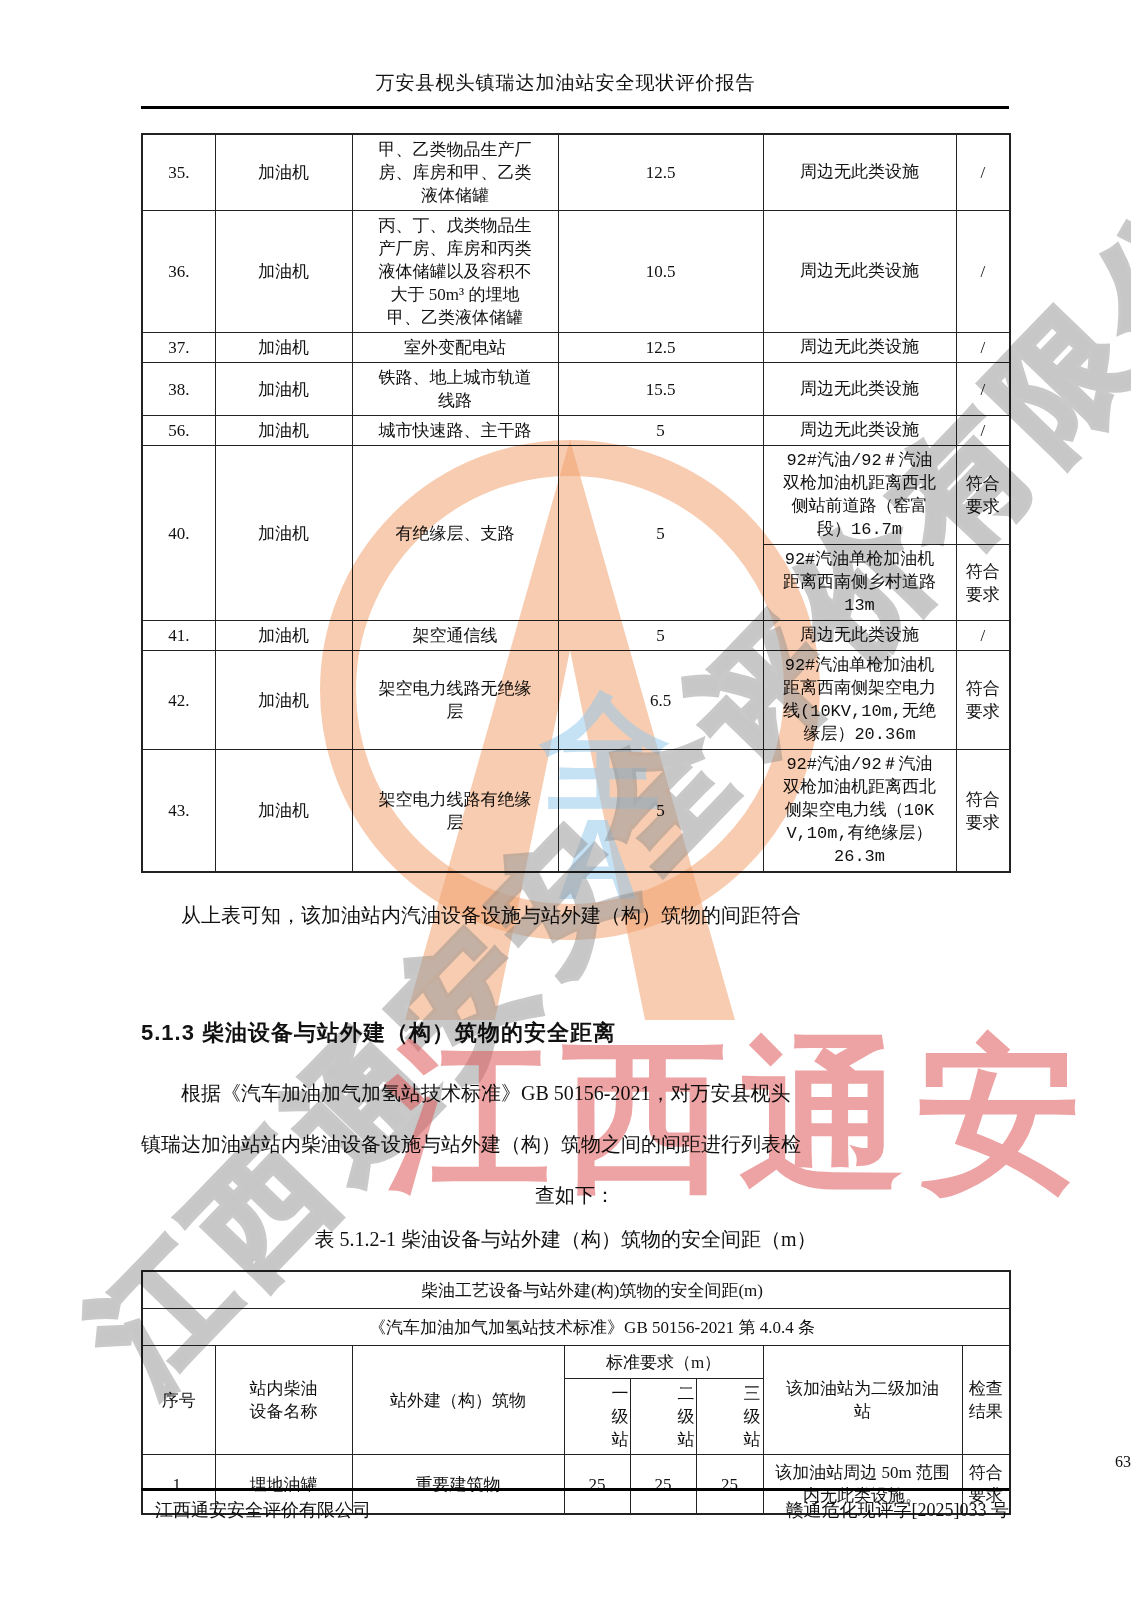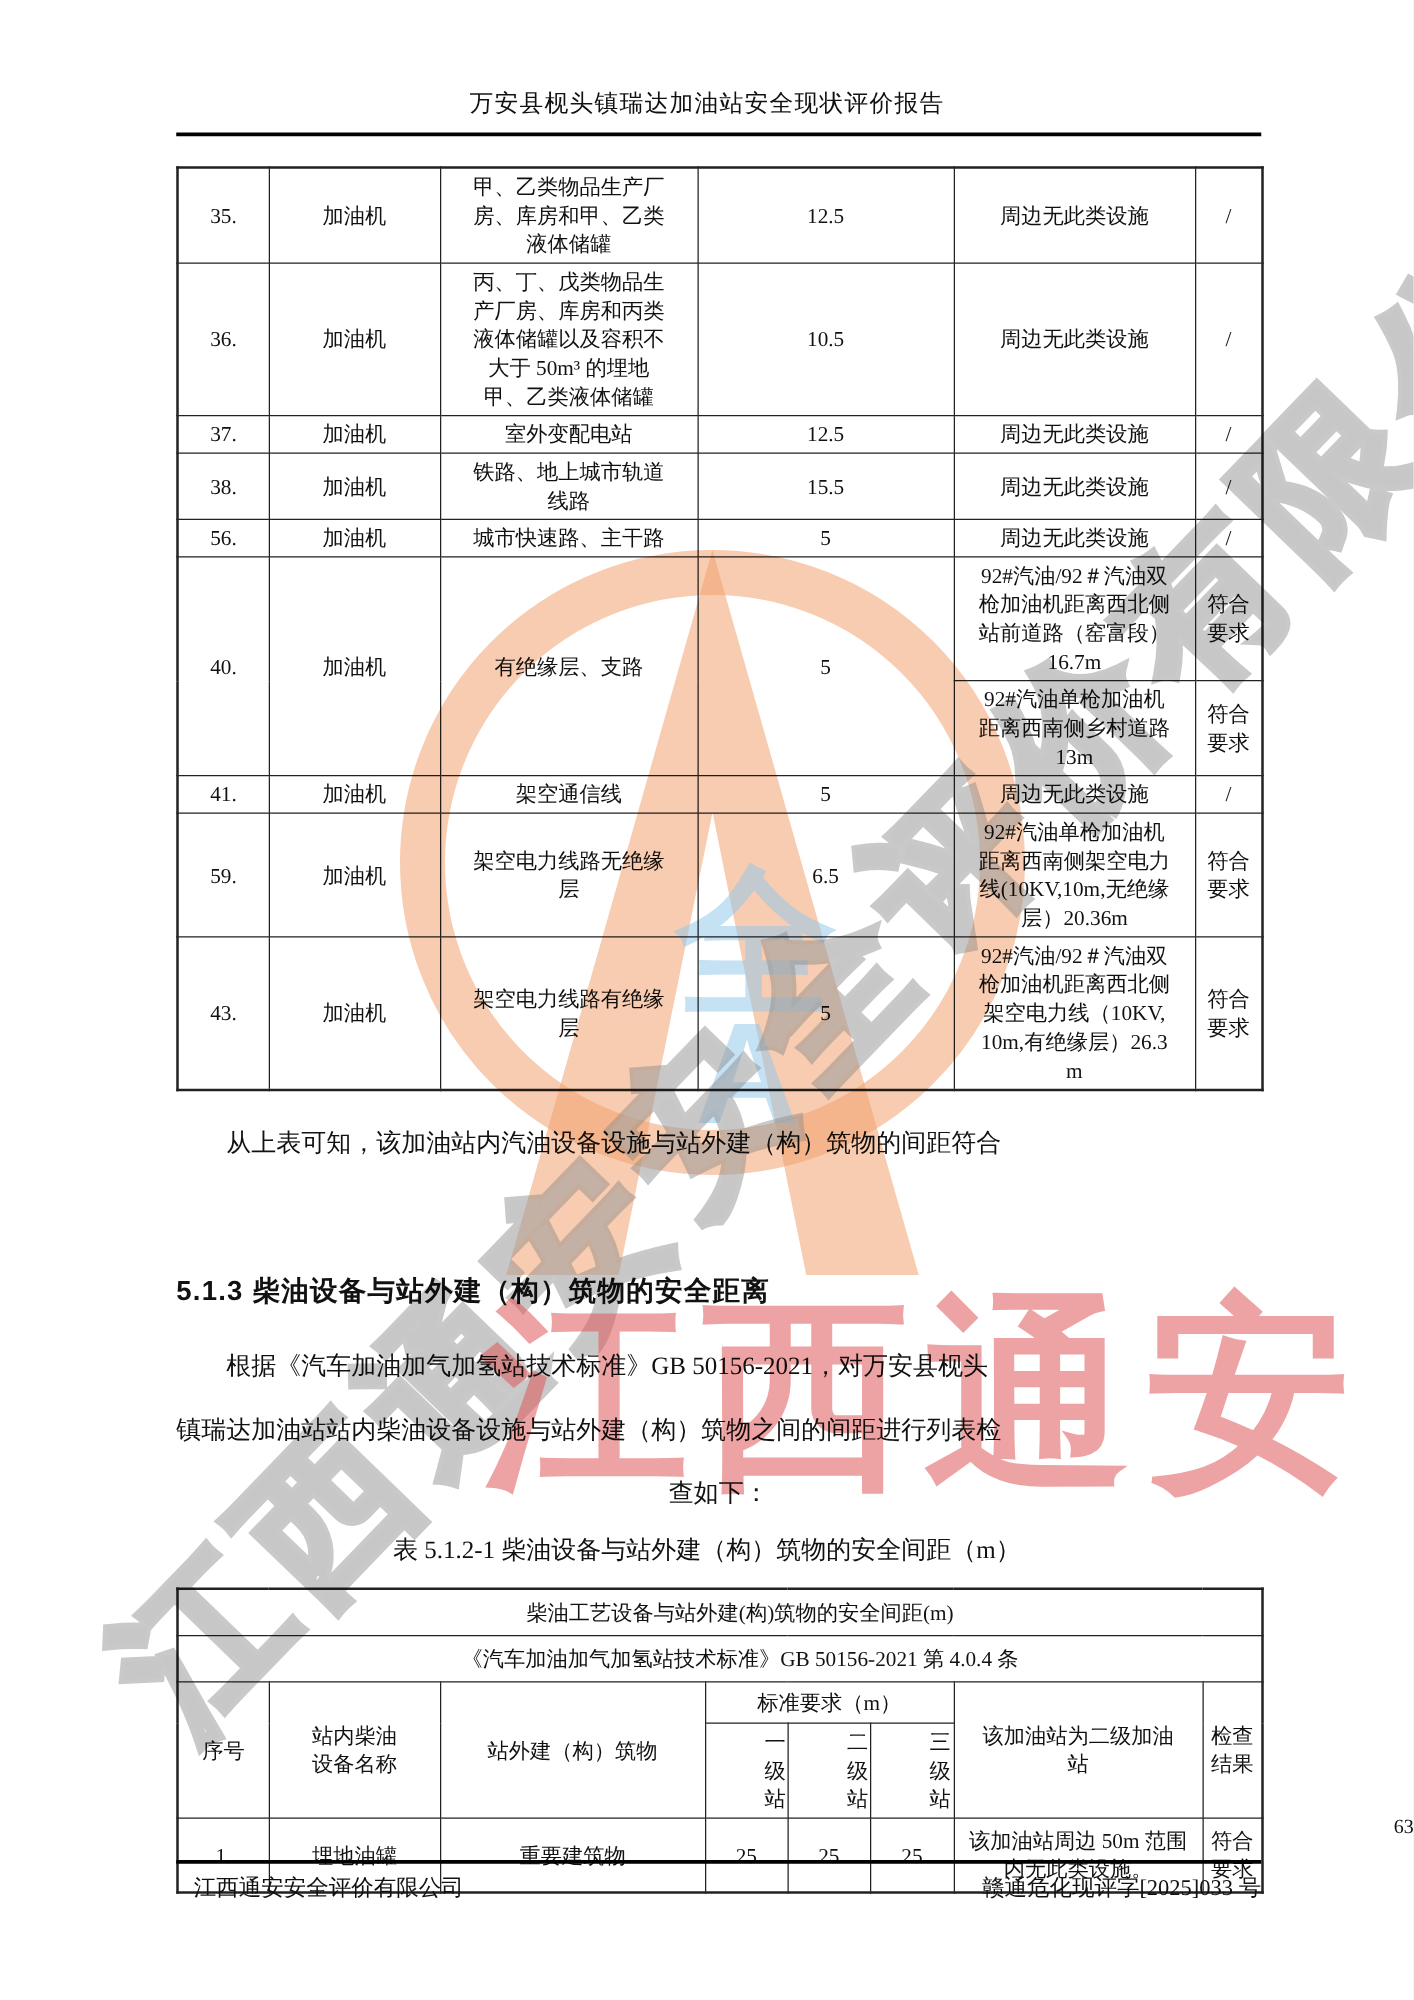--- a/index.html
+++ b/index.html
@@ -11,21 +11,21 @@
   .header-title{top:70px;left:0;width:100%;text-align:center;font-size:19px;letter-spacing:1px;}
   .rule{left:141px;width:868px;height:3px;background:#000;}
   .rule-top{top:106px;}
   .rule-bottom{top:1488px;}
   
   table.t{border-collapse:collapse;table-layout:fixed;position:absolute;border:2px solid #222;}
   table.t td{border:1px solid #222;text-align:center;vertical-align:middle;
              font-size:17px;line-height:23px;padding:3px 4px;word-break:break-all;}
   #gasTable{left:141px;top:133px;width:868px;}
   #gasTable td.col-object{padding:3px 24px;}
-  #gasTable td.col-actual{padding:3px 19px;}
+  #gasTable td.col-actual{padding:3px 19px;font-family:Liberation Mono, monospace;}
   #dieselTable{left:141px;top:1270px;width:868px;}
   #dieselTable tr.r-title td{height:30px;font-size:17px;padding-left:36px;}
   #dieselTable tr.r-head1 td{height:26px;}
   #dieselTable tr.r-head2 td{height:54px;padding-left:47px;}
   #dieselTable tr.r-data td{height:52px;}
   .pre{white-space:pre-line;}
   
   .para{left:141px;width:868px;font-size:20px;line-height:51px;text-align:justify;}
   #para1{top:890px;}
   #para2{top:1068px;}
@@ -127,21 +127,21 @@
           </tr>
           <tr>
             <td class="col-no">41.</td>
             <td class="col-device">加油机</td>
             <td class="col-object">架空通信线</td>
             <td class="col-distance">5</td>
             <td class="col-actual">周边无此类设施</td>
             <td class="col-result">/</td>
           </tr>
           <tr>
-            <td class="col-no">59.</td>
+            <td class="col-no">42.</td>
             <td class="col-device">加油机</td>
             <td class="col-object">架空电力线路无绝缘层</td>
             <td class="col-distance">6.5</td>
             <td class="col-actual">92#汽油单枪加油机距离西南侧架空电力线(10KV,10m,无绝缘层）20.36m</td>
             <td class="col-result">符合要求</td>
           </tr>
           <tr>
             <td class="col-no">43.</td>
             <td class="col-device">加油机</td>
             <td class="col-object">架空电力线路有绝缘层</td>

